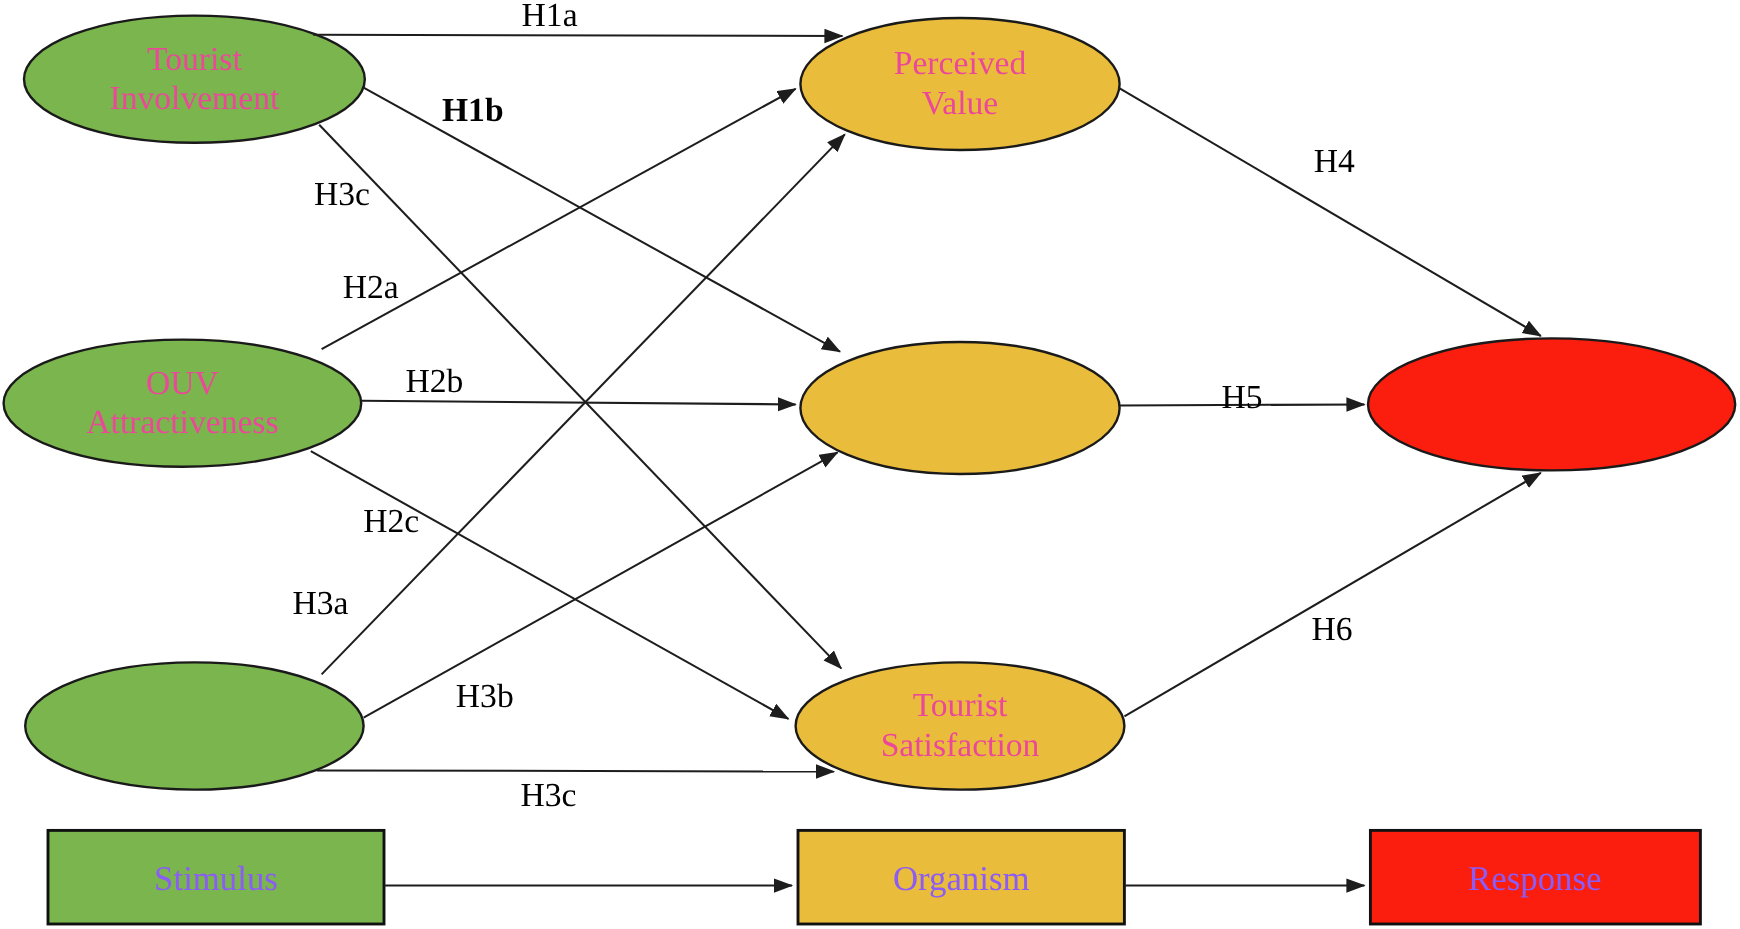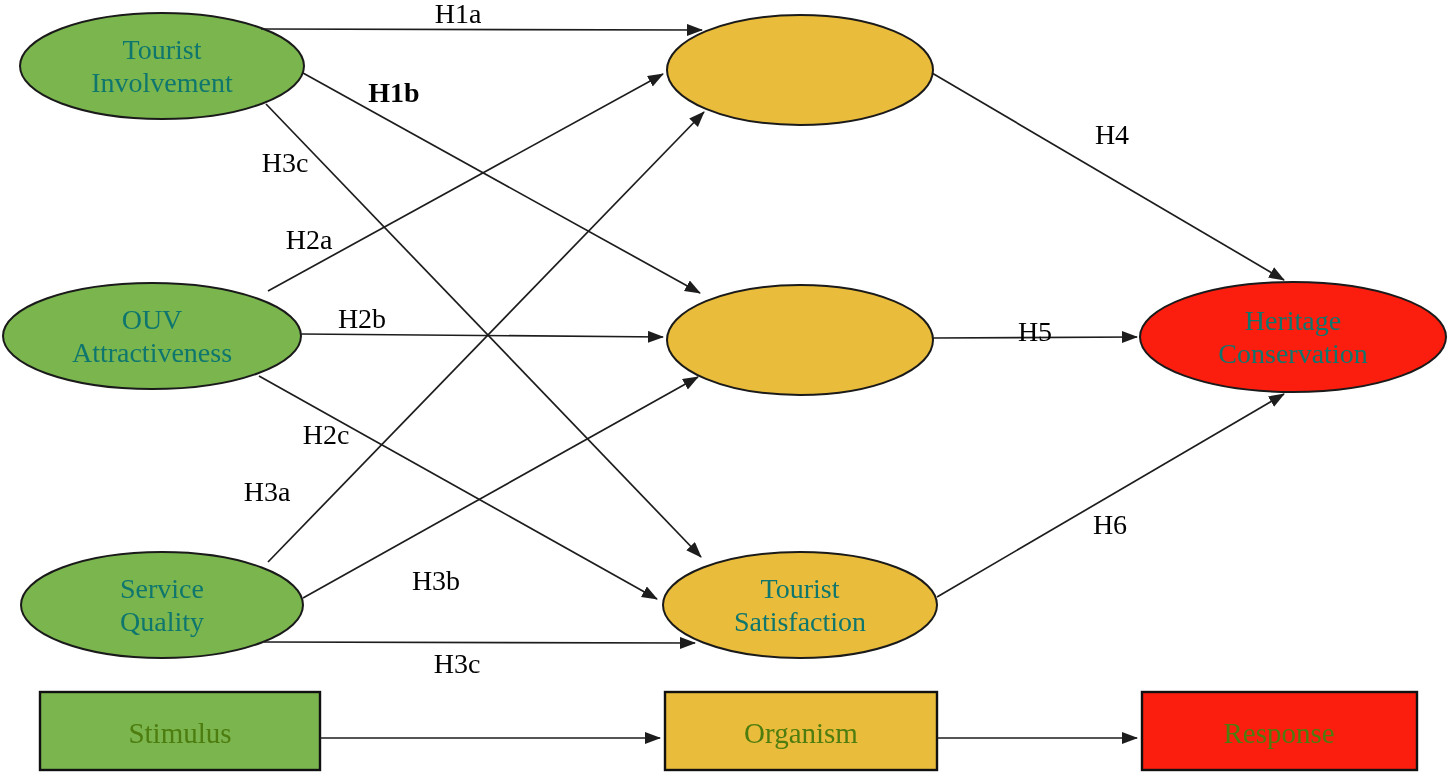--- a/index.html
+++ b/index.html
@@ -8,31 +8,31 @@
     width:1450px;height:774px;
     background:#ffffff;
     font-family:"Liberation Serif", serif;
     overflow:hidden;
   }
   .canvas svg{position:absolute;left:0;top:0;}
   .node-label{
     position:absolute;
     transform:translate(-50%,-50%);
     text-align:center;
-    color:#0f766e;
+    color:#ec4899;
     font-size:28px;
     line-height:1.18;
     white-space:pre-line;
     pointer-events:none;
   }
   .box-label{
     position:absolute;
     transform:translate(-50%,-50%);
     text-align:left;
-    color:#4d7c0f;
+    color:#8b5cf6;
     font-size:29px;
     pointer-events:none;
   }
   .edge-label{
     position:absolute;
     transform:translate(-50%,-50%);
     color:#000;
     font-size:28px;
     white-space:nowrap;
     pointer-events:none;
@@ -84,37 +84,35 @@
     <line class="edge" x1="937" y1="597" x2="1284" y2="394" marker-end="url(#arrow)"></line>
 
     <line class="edge" x1="320" y1="738" x2="660" y2="738" marker-end="url(#arrow)"></line>
     <line class="edge" x1="937" y1="738" x2="1137" y2="738" marker-end="url(#arrow)"></line>
   </svg>
 
   <div class="node-label" style="left:162px;top:66px;">Tourist
 Involvement</div>
   <div class="node-label" style="left:152px;top:336px;">OUV
 Attractiveness</div>
-  <div class="node-label" style="left:162px;top:605px;">Service
-Quality</div>
+  <div class="node-label" style="left:800px;top:70px;">Perceived
+Value</div>
   <div class="node-label" style="left:800px;top:605px;">Tourist
 Satisfaction</div>
-  <div class="node-label" style="left:1293px;top:337px;">Heritage
-Conservation</div>
 
   <div class="box-label" style="left:180px;top:733px;">Stimulus</div>
   <div class="box-label" style="left:801px;top:733px;">Organism</div>
   <div class="box-label" style="left:1279px;top:733px;">Response</div>
 
   <div class="edge-label" style="left:458px;top:14px;">H1a</div>
   <div class="edge-label" style="left:394px;top:93px;font-weight:bold;">H1b</div>
   <div class="edge-label" style="left:285px;top:163px;">H3c</div>
   <div class="edge-label" style="left:309px;top:240px;">H2a</div>
   <div class="edge-label" style="left:362px;top:319px;">H2b</div>
   <div class="edge-label" style="left:326px;top:435px;">H2c</div>
-  <div class="edge-label" style="left:267px;top:492px;">H3a</div>
-  <div class="edge-label" style="left:404px;top:581px;margin-left:32px;">H3b</div>
+  <div class="edge-label" style="left:267px;top:504px;">H3a</div>
+  <div class="edge-label" style="left:404px;top:581px;">H3b</div>
   <div class="edge-label" style="left:457px;top:664px;">H3c</div>
   <div class="edge-label" style="left:1112px;top:135px;">H4</div>
   <div class="edge-label" style="left:1035px;top:332px;">H5</div>
   <div class="edge-label" style="left:1110px;top:525px;">H6</div>
 
 </div>
 
 </body></html>

